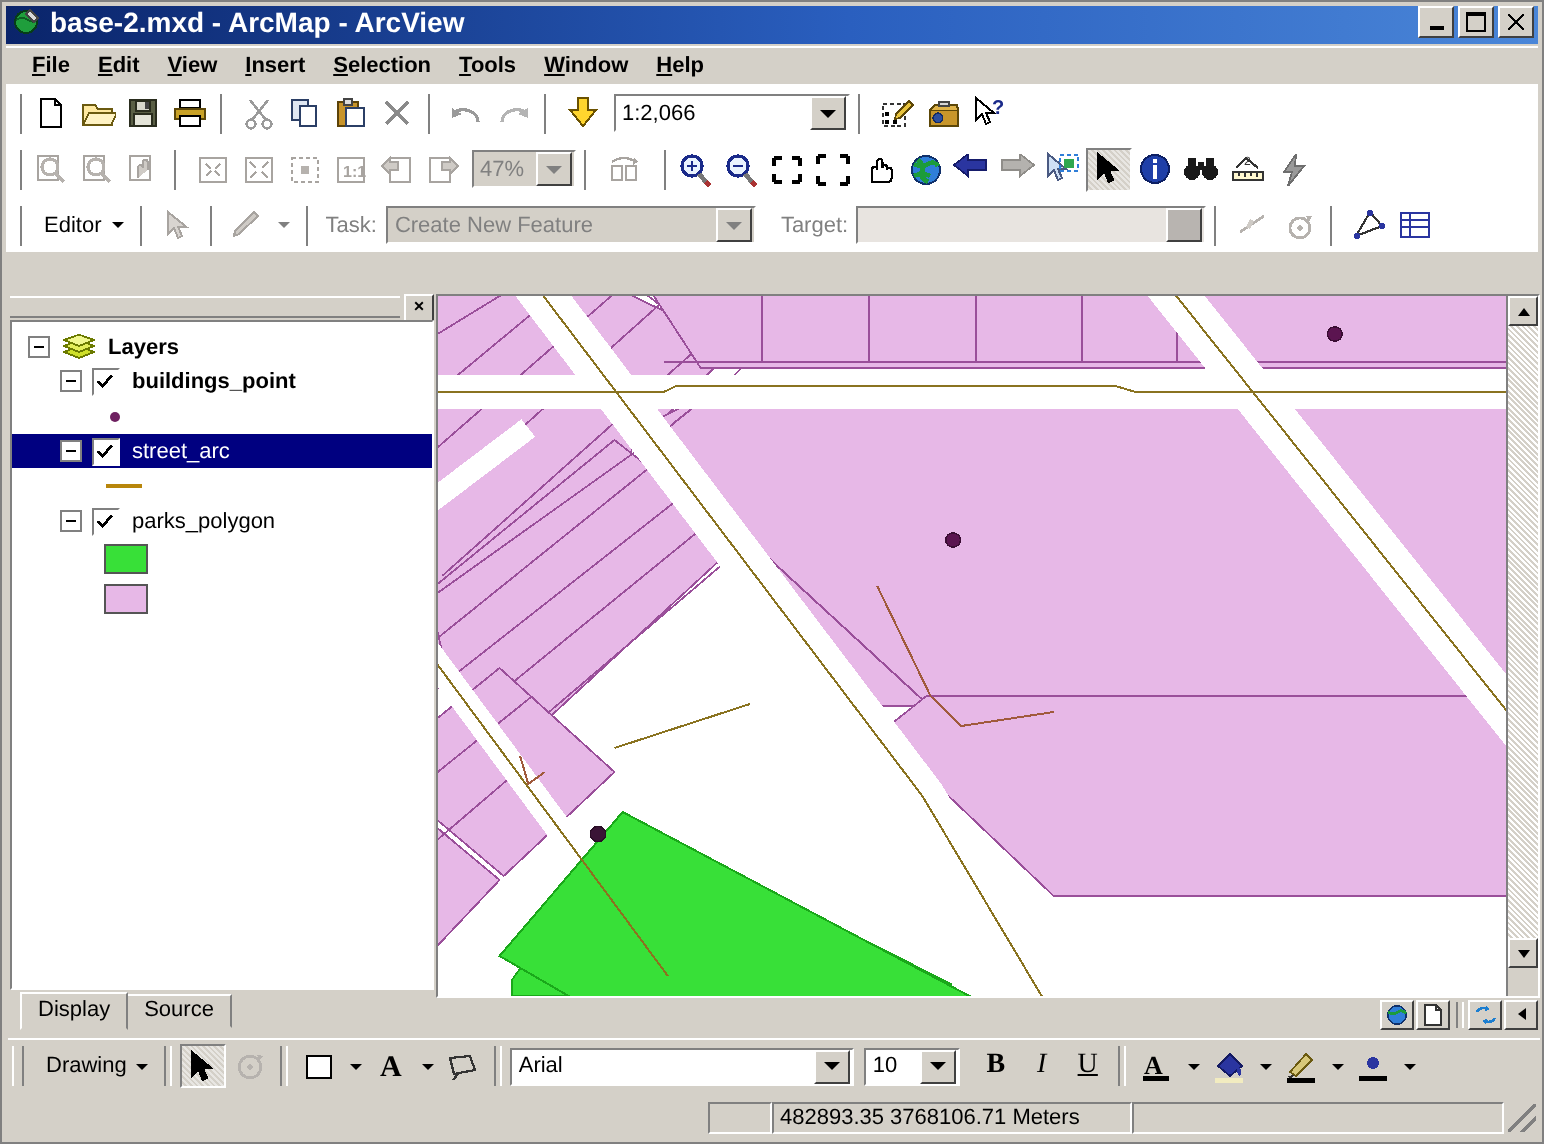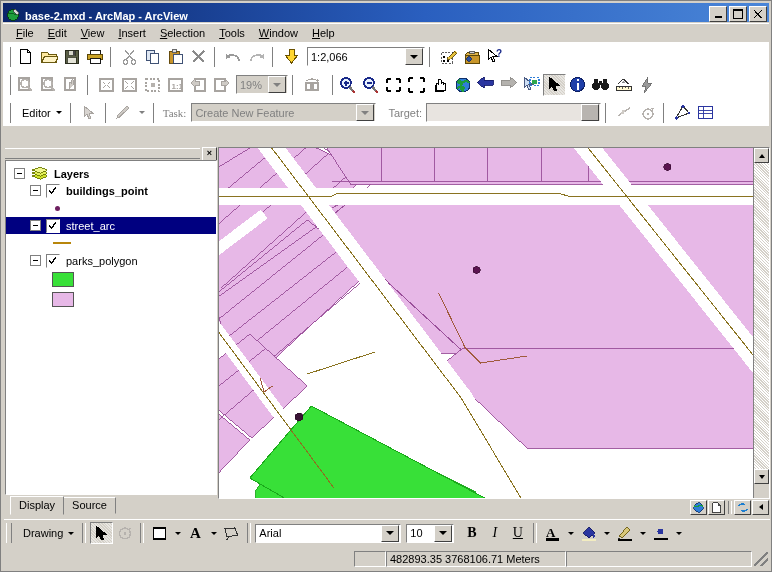--- a/index.html
+++ b/index.html
@@ -11,39 +11,39 @@
     color:#000;
     -webkit-font-smoothing:none;
   }
   #app{position:relative;width:772px;height:572px;background:#d4d0c8;box-sizing:border-box;
        border:1px solid #808080;}
 
   
   .titlebar{
     height:19px;margin:2px 2px 0 2px;
     background:linear-gradient(90deg,#0a246a 0%,#2a5fbf 55%,#4a86d8 100%);
-    display:flex;align-items:flex-end;color:#fff;font-weight:bold;font-size:11px;
+    display:flex;align-items:flex-start;color:#fff;font-weight:bold;font-size:14px;
     padding-left:3px;box-sizing:border-box;
   }
   .title-ico{width:15px;height:15px;margin-right:4px;flex:0 0 auto;position:relative;}
   .tb-btns{margin-left:auto;display:flex;gap:2px;padding-right:2px;}
   .tb-btn{
     width:16px;height:14px;background:#d4d0c8;
     border:1px solid;border-color:#fff #404040 #404040 #fff;
     display:flex;align-items:center;justify-content:center;
     font-size:9px;color:#000;line-height:1;font-family:"Liberation Sans",sans-serif;
   }
   .min-g{width:7px;height:2px;background:#000;margin-top:5px;}
   .max-g{width:8px;height:7px;border:1px solid #000;border-top-width:2px;}
 
   
   .menubar{
     height:19px;margin:1px 2px 0 2px;display:flex;align-items:center;
     background:#d4d0c8;border-top:1px solid #fff;
-    padding-left:6px;box-sizing:border-box;
+    padding-left:6px;box-sizing:border-box;font-weight:bold;
   }
   .menu-item{padding:2px 7px;font-size:11px;color:#000;cursor:default;}
   .menu-item u{text-decoration:underline;}
 
   
   .tbrow{display:flex;align-items:center;height:28px;margin:0 2px;background:#ffffff;
          border-top:1px solid #fff;box-sizing:border-box;}
   .grip{width:4px;height:20px;margin:0 3px 0 2px;
         border-left:1px solid #fff;border-right:1px solid #808080;flex:0 0 auto;}
   .sep{width:2px;height:20px;margin:0 4px;
@@ -362,21 +362,21 @@
       </svg>
     </span>
     <span class="tbtn">
       <svg width="17" height="16" viewBox="0 0 17 16">
         <rect x="2" y="2" width="10" height="12" fill="none" stroke="#a8a4a0" stroke-width="1.1"></rect>
         <path d="M8 4 h4 v-2 l4 4 l-4 4 v-2 h-4 z" fill="#cfcbc6" stroke="#a8a4a0" stroke-width="1"></path>
       </svg>
     </span>
 
     <span class="combo disabled" style="width:52px;margin-left:3px;">
-      <span>19%</span>
+      <span>47%</span>
       <span class="arrowbox">
           <i class="caret dis"></i>
         </span>
     </span>
 
     <span class="sep"></span>
 
     <span class="tbtn">
       <svg width="18" height="17" viewBox="0 0 18 17">
         <path d="M3 5 q6 -4 12 0" fill="none" stroke="#a8a4a0" stroke-width="1.2"></path>
@@ -501,21 +501,21 @@
       <svg width="18" height="16" viewBox="0 0 18 16">
         <path d="M2 13 L4.5 12 L14 3 L12 1 L2.5 10.5 Z" fill="#cfcbc6" stroke="#a8a4a0" stroke-width="1"></path>
       </svg>
     </span>
     <span class="tbtn" style="width:13px;">
       <i class="caret sm dis"></i>
     </span>
 
     <span class="sep"></span>
 
-    <span class="lbl-dis" style="margin:0 5px 0 2px;font-family:Liberation Serif, serif;">Task:</span>
+    <span class="lbl-dis" style="margin:0 5px 0 2px;">Task:</span>
     <span class="combo disabled" style="width:185px;">
       <span>Create New Feature</span>
       <span class="arrowbox">
           <i class="caret dis"></i>
         </span>
     </span>
 
     <span class="lbl-dis" style="margin:0 4px 0 12px;">Target:</span>
     <span class="combo disabled" style="width:175px;background:#e8e4e0;">
       <span></span>
@@ -832,21 +832,21 @@
 
     <span class="tbtn">
       <svg width="17" height="15" viewBox="0 0 17 15">
         <path d="M2 3 L12 2 L14.5 9 L4 11 Z" fill="none" stroke="#333" stroke-width="1.1"></path>
         <path d="M6 11 L3.5 14" stroke="#333" stroke-width="1.1"></path>
       </svg>
     </span>
 
     <span class="sep"></span>
 
-    <span class="combo" style="width:146px;">
+    <span class="combo" style="width:172px;">
       <span>Arial</span>
       <span class="arrowbox">
           <i class="caret"></i>
         </span>
     </span>
 
     <span class="combo" style="width:48px;margin-left:5px;">
       <span>10</span>
       <span class="arrowbox">
           <i class="caret"></i>

